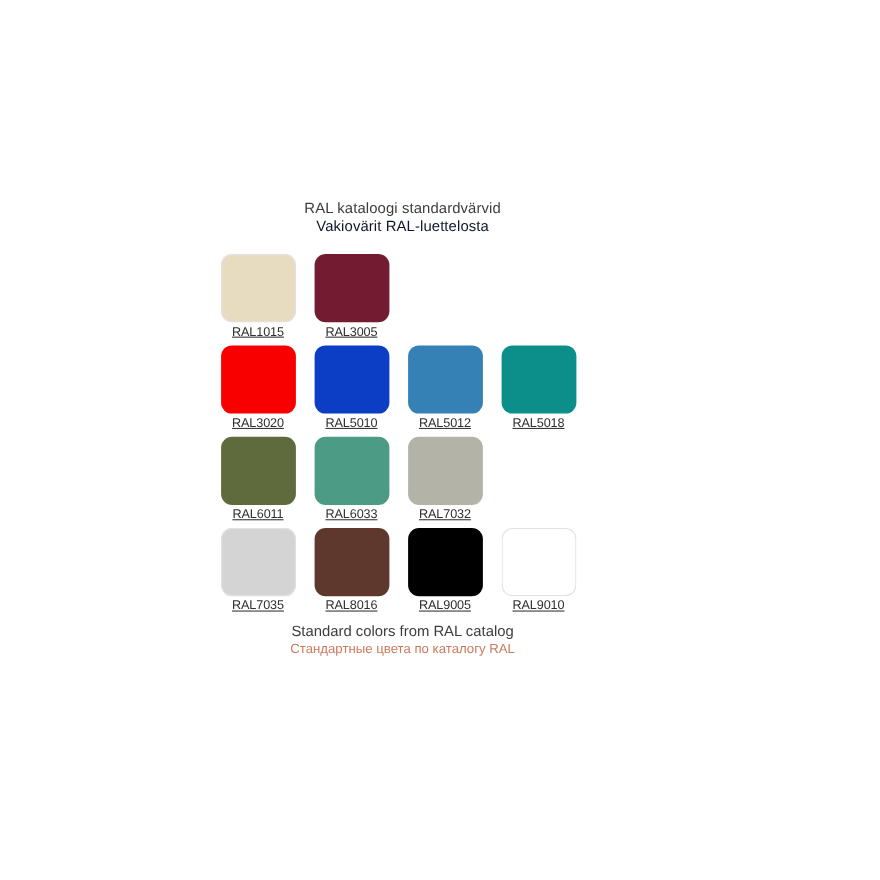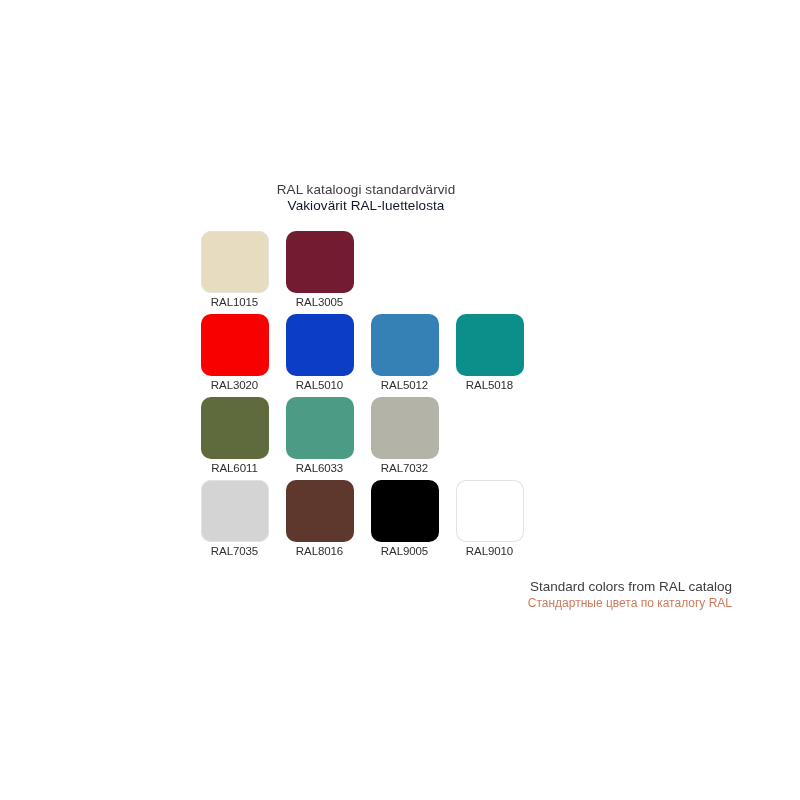--- a/index.html
+++ b/index.html
@@ -47,20 +47,21 @@
   .swatch-grid {
     width: 348px;
     margin: 16px auto 0 auto;
   }
 
   .swatch-row {
     display: flex;
     justify-content: flex-start;
     align-items: flex-start;
     margin-bottom: 6px;
+    text-decoration: underline;
   }
 
   .swatch-cell {
     width: 85px;
     display: flex;
     flex-direction: column;
     align-items: center;
   }
 
   .swatch-chip {
@@ -74,22 +75,22 @@
 
   .swatch-label {
     margin-top: 3px;
     font-size: 11.5px;
     color: #2f2f2f;
     letter-spacing: -0.1px;
     white-space: nowrap;
   }
 
   .footer-block {
-    margin-top: 22px;
-    text-align: right;
+    margin-top: 9px;
+    text-align: center;
     line-height: 1.25;
   }
   .footer-primary {
     font-size: 13.5px;
     color: #3d3d3d;
   }
   .footer-secondary {
     font-size: 12px;
     color: #cc7a5e;
   }

